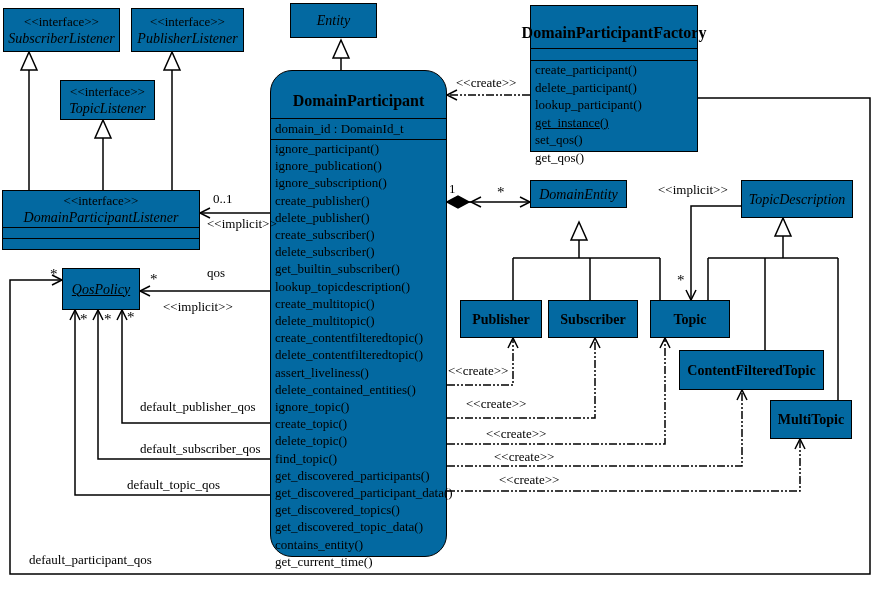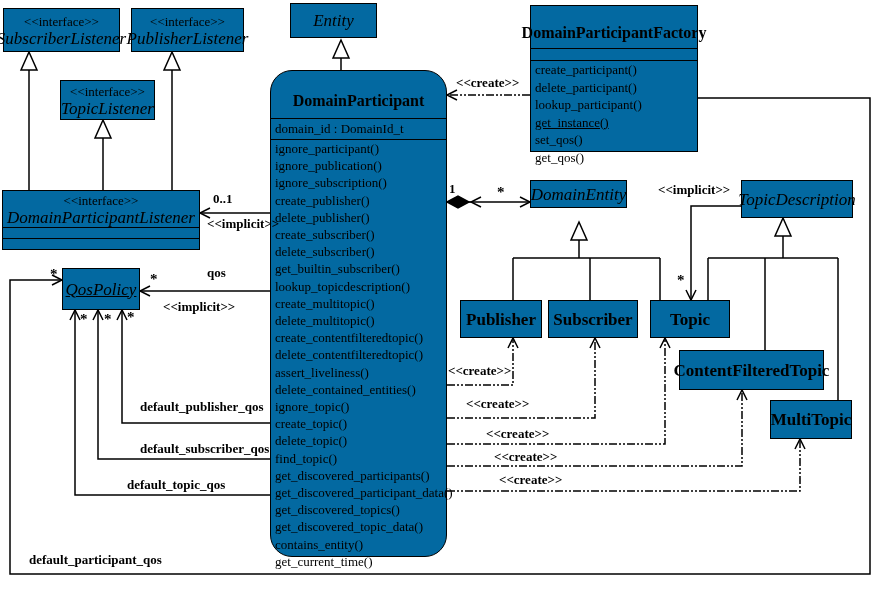--- a/index.html
+++ b/index.html
@@ -2,30 +2,30 @@
 <html><head>
 <meta charset="utf-8">
 <style>
   html,body{margin:0;padding:0;background:#fff;}
   .canvas{position:relative;width:878px;height:594px;background:#fff;
           font-family:"Liberation Serif",serif;color:#000;overflow:hidden;}
   svg.wires{position:absolute;left:0;top:0;z-index:0;}
   .box{position:absolute;background:#0369a1;border:1.5px solid #000;box-sizing:border-box;z-index:1;}
   .vcenter{display:flex;flex-direction:column;justify-content:center;align-items:center;height:100%;}
   .stereo{font-size:13px;line-height:16px;text-align:center;}
-  .cname{font-size:17px;line-height:17px;text-align:center;}
+  .cname{font-size:14px;line-height:17px;text-align:center;}
   .b{font-weight:bold;}
   .it{font-style:italic;}
   .u{text-decoration:underline;}
   .ttl{display:flex;align-items:center;justify-content:center;font-weight:bold;font-size:16px;margin-top:12px;}
   .cmp{border-top:1.5px solid #000;box-sizing:border-box;}
   .mrow{font-size:13px;line-height:17.2px;padding-left:4px;white-space:nowrap;}
   .factory .mrow{line-height:17.5px;}
   .arow{font-size:13px;line-height:19px;padding-left:4px;white-space:nowrap;}
-  .lbl{position:absolute;font-size:13px;line-height:15px;white-space:nowrap;z-index:2;font-weight:bold;}
+  .lbl{position:absolute;font-size:13px;line-height:15px;white-space:nowrap;z-index:2;}
   .star{font-size:15px;}
 </style>
 </head>
 <body>
 
 <div class="canvas">
 
   <svg class="wires" width="878" height="594" viewBox="0 0 878 594">
     <g stroke="#000" stroke-width="1.5" fill="none">
 

